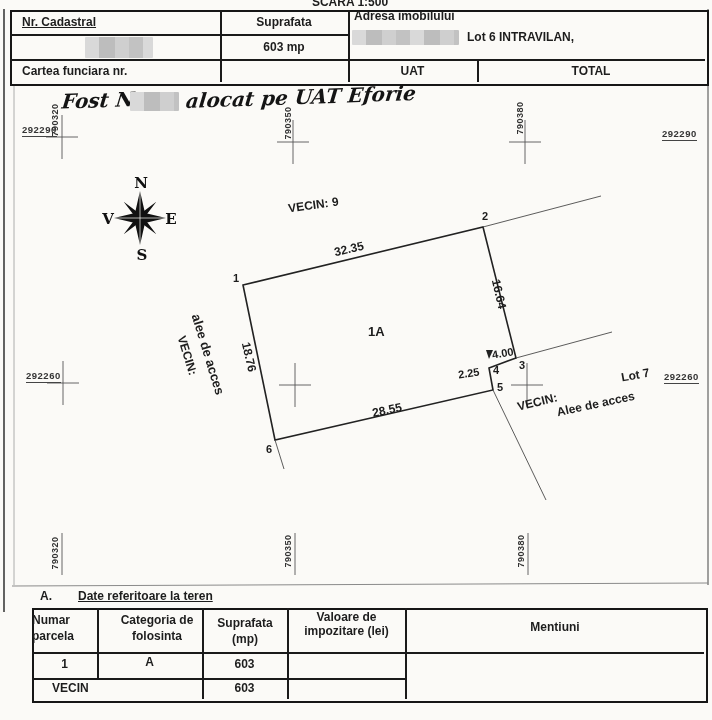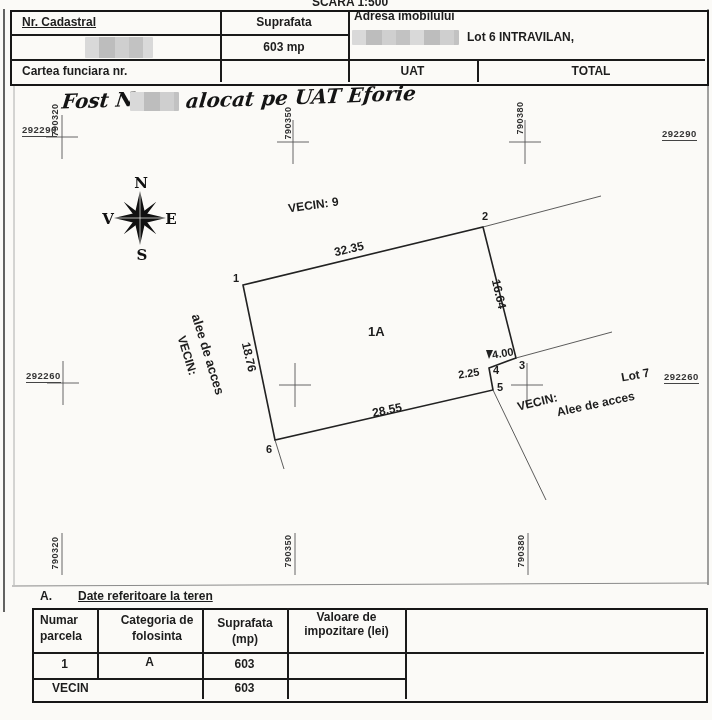--- a/index.html
+++ b/index.html
@@ -139,24 +139,25 @@
   <div class="t" style="left:78px;top:589px;text-decoration:underline;">Date referitoare la teren</div>
 
   <div class="box" style="left:32px;top:608px;width:672px;height:91px;"></div>
   <div class="line" style="left:97px;top:608px;width:1.5px;height:70px;"></div>
   <div class="line" style="left:202px;top:608px;width:1.5px;height:91px;"></div>
   <div class="line" style="left:287px;top:608px;width:1.5px;height:91px;"></div>
   <div class="line" style="left:405px;top:608px;width:1.5px;height:91px;"></div>
   <div class="line" style="left:32px;top:652px;width:672px;height:1.5px;"></div>
   <div class="line" style="left:32px;top:678px;width:374px;height:1.5px;"></div>
 
-  <div class="t" style="left:40px;top:612px;width:55px;white-space:normal;line-height:1.35;">Numar parcela</div>
+  <div class="t" style="left:32px;top:612px;width:55px;white-space:normal;line-height:1.35;">Numar parcela</div>
   <div class="t ctr" style="left:99px;top:612px;width:116px;white-space:normal;line-height:1.35;">Categoria de folosinta</div>
   <div class="t ctr" style="left:289px;top:610px;width:115px;white-space:normal;line-height:1.18;">Valoare de impozitare (lei)</div>
   <div class="t ctr" style="left:204px;top:615px;width:82px;white-space:normal;line-height:1.35;">Suprafata (mp)</div>
+  <div class="t ctr" style="left:407px;top:620px;width:296px;">Mentiuni</div>
 
   <div class="t ctr" style="left:32px;top:657px;width:65px;">1</div>
   <div class="t ctr" style="left:97px;top:655px;width:105px;">A</div>
   <div class="t ctr" style="left:202px;top:657px;width:85px;">603</div>
   <div class="t" style="left:52px;top:681px;">VECIN</div>
   <div class="t ctr" style="left:202px;top:681px;width:85px;">603</div>
 
 </div>
 
 </body></html>

